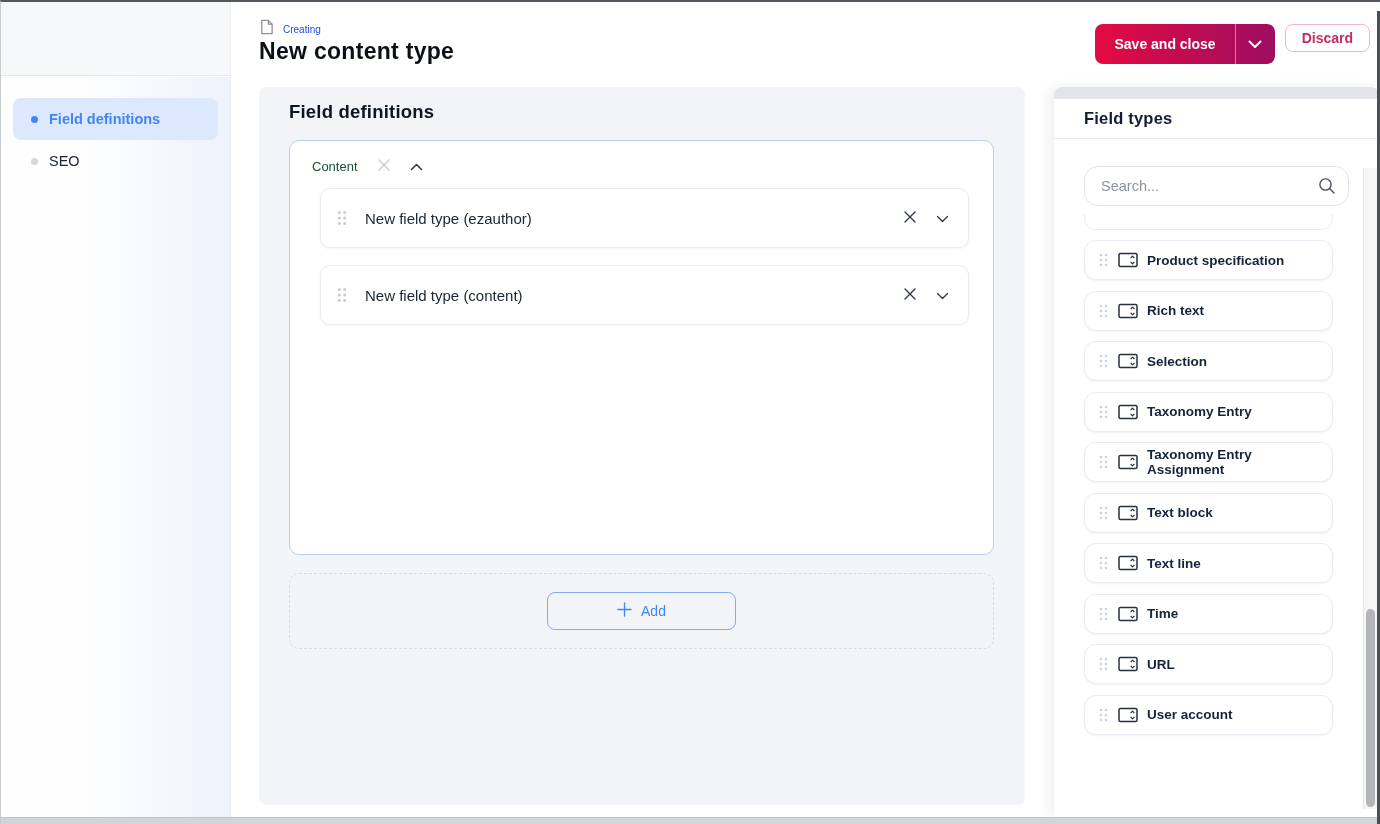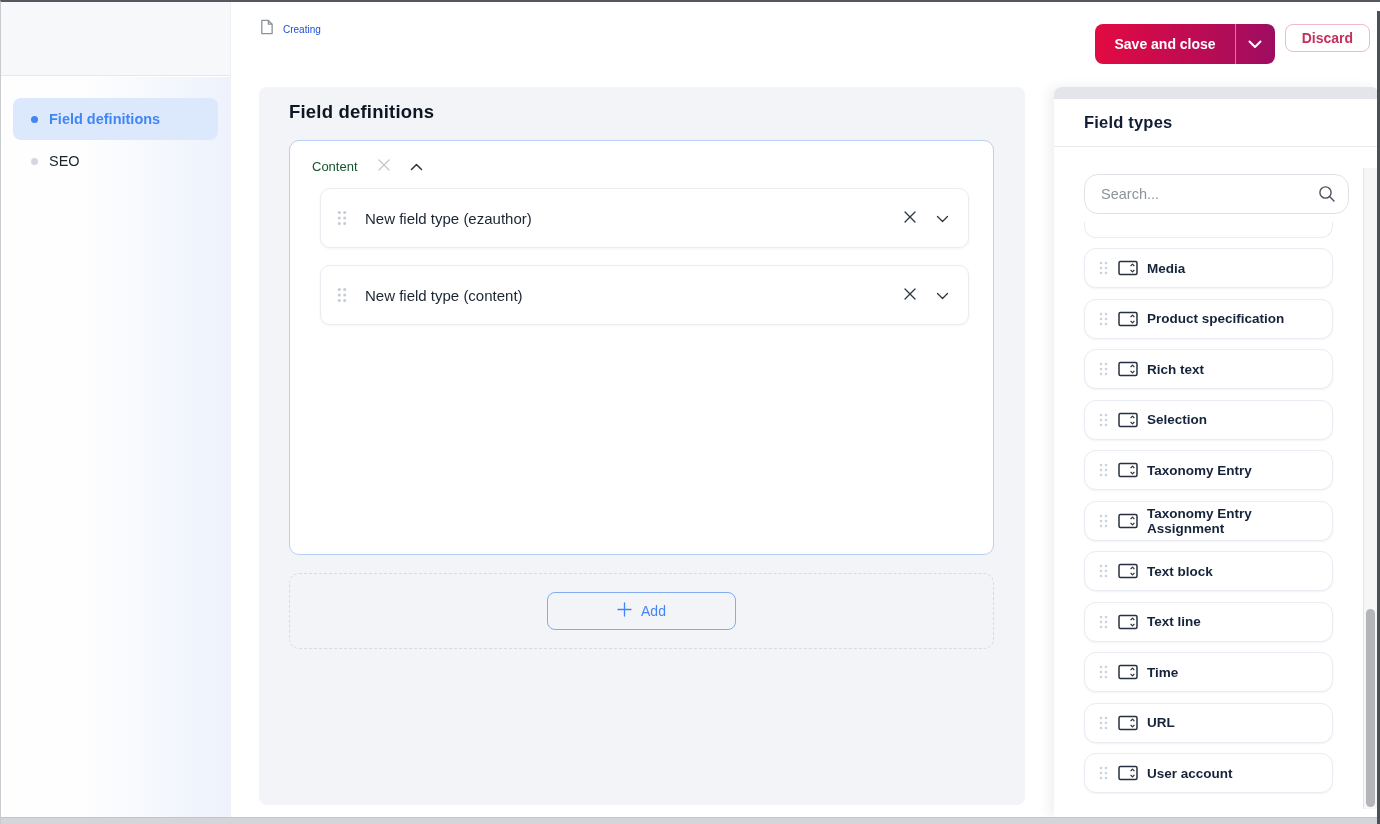--- a/index.html
+++ b/index.html
@@ -60,21 +60,21 @@
   .add-zone{ position:absolute; left:30px; top:486px; width:705px; height:76px;
     border:1px dashed #d6dae1; border-radius:10px; display:flex; align-items:center; justify-content:center; }
   .add-btn{ width:189px; height:38px; border:1px solid #83acf3; border-radius:8px; background:transparent;
     color:#4285f4; font-size:14px; display:flex; align-items:center; justify-content:center; gap:9px;
     cursor:pointer; font-family:inherit; }
 
   
   .right-panel{ position:absolute; left:1053px; top:85px; width:325px; bottom:7px; background:#fff;
     border-radius:8px 8px 0 0; box-shadow:-5px 0 12px rgba(30,40,60,.07); }
   .panel-topstrip{ height:12px; background:#e3e5ea; border-radius:8px 8px 0 0; }
-  .panel-header{ height:48px; display:flex; align-items:center; padding:0 30px;
+  .panel-header{ height:40px; display:flex; align-items:center; padding:0 30px;
     border-bottom:1px solid #e9ebee; }
   .panel-title{ font-size:16.5px; font-weight:800; color:#121c33; letter-spacing:.2px; }
   .search-wrap{ position:relative; margin:27px 30px 0 30px; height:40px; }
   .search-input{ width:100%; height:40px; border:1px solid #dfe3e9; border-radius:14px;
     padding:0 42px 0 16px; font-size:14.5px; color:#303743; outline:none; font-family:inherit; background:#fff; }
   .search-input::placeholder{ color:#8d929b; }
   .search-icon{ position:absolute; right:13px; top:11px; }
 
   .ft-list{ margin:8px 46px 0 30px; }
   .ft-card-partial{ height:16px; border:1px solid #e9ecf2; border-top:none; border-radius:0 0 12px 12px;
@@ -112,20 +112,21 @@
   <div class="header">
     <div class="kicker-row">
       <span>
         <svg width="15" height="16" viewBox="0 0 16 17" fill="none">
           <path d="M3 1.5 H10 L14 5.5 V15.5 H3 Z" stroke="#8d929b" stroke-width="1.4" stroke-linejoin="round"></path>
           <path d="M10 1.5 V5.5 H14" stroke="#8d929b" stroke-width="1.4" stroke-linejoin="round"></path>
         </svg>
       </span>
       <span class="kicker">Creating</span>
     </div>
+    <div class="page-title">New content type</div>
 
     <div class="header-actions">
       <button class="save-split">
         <span class="save-main">Save and close</span>
         <span class="save-caret">
           <span>
             <svg width="14" height="9" viewBox="0 0 14 9" fill="none">
               <path d="M1.5 1.5 L7 7 L12.5 1.5" stroke="#ffffff" stroke-width="2" stroke-linecap="round" stroke-linejoin="round"></path>
             </svg>
           </span>
@@ -246,42 +247,20 @@
         <svg width="18" height="18" viewBox="0 0 18 18" fill="none">
           <circle cx="7.5" cy="7.5" r="5.6" stroke="#49505c" stroke-width="1.4"></circle>
           <path d="M11.8 11.8 L16 16" stroke="#49505c" stroke-width="1.4" stroke-linecap="round"></path>
         </svg>
       </span>
     </div>
 
     <div class="ft-list">
       <div class="ft-card-partial"></div>
 
-      <div class="ft-card">
-        <span class="handle">
-            <svg width="9" height="14" viewBox="0 0 9 14">
-              <g fill="#ccd1da">
-                <circle cx="2" cy="2" r="1.3"></circle>
-                <circle cx="7" cy="2" r="1.3"></circle>
-                <circle cx="2" cy="7" r="1.3"></circle>
-                <circle cx="7" cy="7" r="1.3"></circle>
-                <circle cx="2" cy="12" r="1.3"></circle>
-                <circle cx="7" cy="12" r="1.3"></circle>
-              </g>
-            </svg>
-          </span>
-        <span class="ft-icon">
-            <svg width="20" height="16" viewBox="0 0 20 16" fill="none">
-              <rect x="1" y="1.5" width="18" height="13" rx="1.5" stroke="#26303e" stroke-width="1.5"></rect>
-              <path d="M12.6 6.2 L14.5 4.2 L16.4 6.2" stroke="#26303e" stroke-width="1.2" stroke-linejoin="round"></path>
-              <path d="M12.6 9.8 L14.5 11.8 L16.4 9.8" stroke="#26303e" stroke-width="1.2" stroke-linejoin="round"></path>
-            </svg>
-          </span>
-        <span class="ft-label">Media</span>
-      </div>
 
       <div class="ft-card">
         <span class="handle">
             <svg width="9" height="14" viewBox="0 0 9 14">
               <g fill="#ccd1da">
                 <circle cx="2" cy="2" r="1.3"></circle>
                 <circle cx="7" cy="2" r="1.3"></circle>
                 <circle cx="2" cy="7" r="1.3"></circle>
                 <circle cx="7" cy="7" r="1.3"></circle>
                 <circle cx="2" cy="12" r="1.3"></circle>

